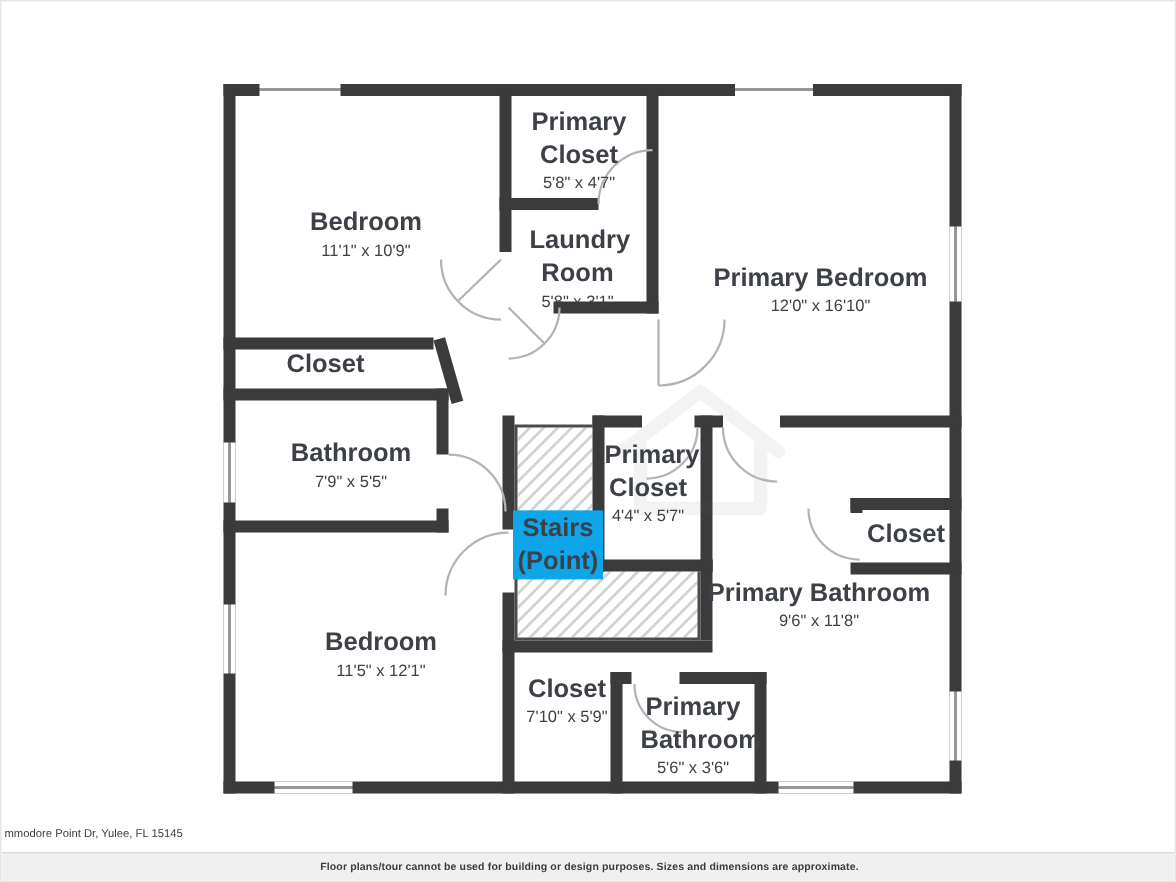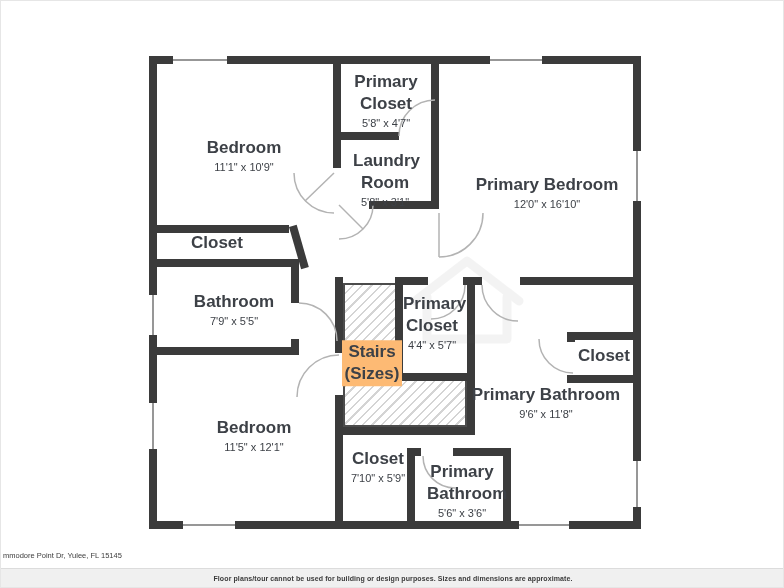--- a/index.html
+++ b/index.html
@@ -10,21 +10,21 @@
   .diag{transform-origin:top left;}
   .window-h{position:absolute;height:8px;background:linear-gradient(to bottom,#fff 0 3px,#979797 3px 5px,#fff 5px 8px);}
   .window-v{position:absolute;width:8px;background:linear-gradient(to right,#fff 0 3px,#979797 3px 5px,#fff 5px 8px);}
   .hatch{position:absolute;background:repeating-linear-gradient(135deg,#ffffff 0 5px,#d4d4d4 5px 6.6px);border:2px solid #4c4c4c;box-sizing:border-box;}
   .roombox{position:absolute;background:#ffffff;}
   .overlay{position:absolute;left:0;top:0;pointer-events:none;}
   .watermark{position:absolute;opacity:0.07;pointer-events:none;}
   .room-label{position:absolute;transform:translate(-50%,-50%);text-align:center;color:#3d4147;}
   .room-name{font-size:17px;font-weight:700;line-height:1.28;}
   .room-dims{font-size:11px;font-weight:400;line-height:1.3;margin-top:1px;}
-  .stairs-label{background:#fdba74;padding:1px 2px;}
+  .stairs-label{background:#0ea5e9;padding:1px 2px;}
   .address{position:absolute;left:2px;top:550px;font-size:7.5px;color:#3c3c3c;white-space:nowrap;}
   .footer-bar{position:absolute;left:0;bottom:0;width:784px;height:18px;background:#f0f0f0;border-top:1px solid #dcdcdc;display:flex;align-items:center;justify-content:center;}
   .footer-bar span{font-size:7px;font-weight:700;color:#3a3a3a;letter-spacing:.1px;}
 </style>
 </head>
 <body>
 
 <div class="page">
   <div class="plan">
 
@@ -117,21 +117,21 @@
     </div>
     <div class="room-label" style="left:216px;top:242px;width:100px;">
       <div class="room-name">Closet</div>
     </div>
     <div class="room-label" style="left:233px;top:309px;width:120px;">
       <div class="room-name">Bathroom</div>
       <div class="room-dims">7'9" x 5'5"</div>
     </div>
     <div class="room-label stairs-label" style="left:371px;top:362px;width:56px;">
       <div class="room-name">Stairs</div>
-      <div class="room-name">(Sizes)</div>
+      <div class="room-name">(Point)</div>
     </div>
     <div class="room-label" style="left:431px;top:321px;width:58px;">
       <div class="room-name">Primary Closet</div>
       <div class="room-dims">4'4" x 5'7"</div>
     </div>
     <div class="room-label" style="left:603px;top:355px;width:70px;">
       <div class="room-name">Closet</div>
     </div>
     <div class="room-label" style="left:545px;top:402px;width:160px;">
       <div class="room-name">Primary Bathroom</div>

